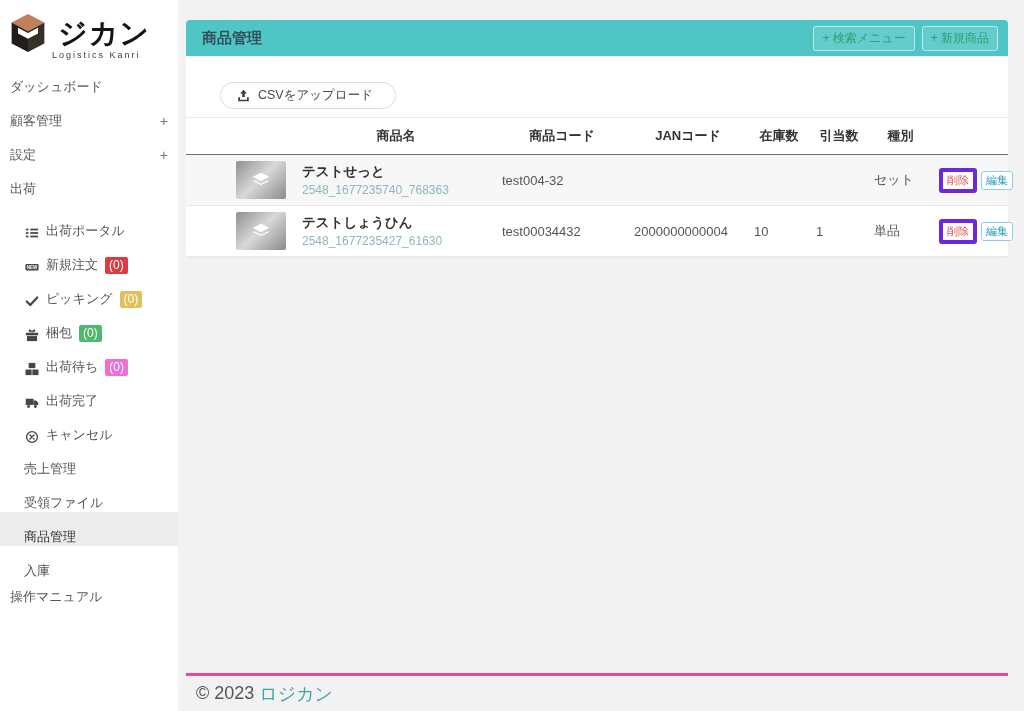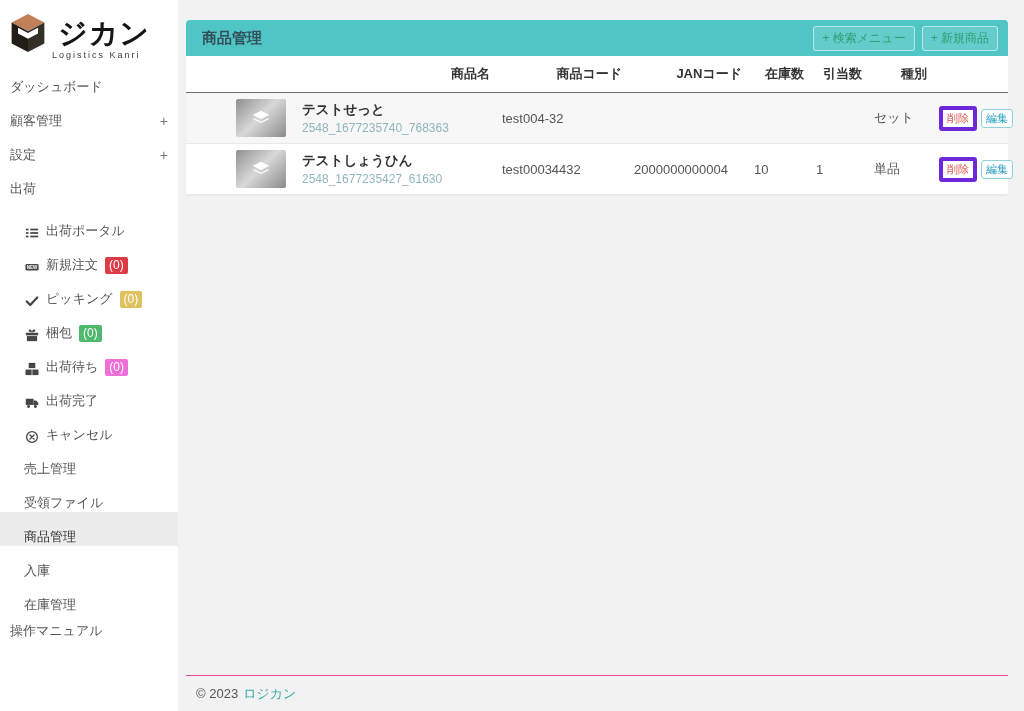--- a/index.html
+++ b/index.html
@@ -38,38 +38,38 @@
   .csv-row{padding:26px 16px 8px 34px;border-bottom:1px solid #ececec;}
   .csv-btn{display:inline-flex;align-items:center;gap:8px;background:#fff;border:1px solid #cfe2e2;
            border-radius:15px;padding:4px 22px 4px 16px;font-size:12.5px;color:#4a4a4a;cursor:pointer;font-family:inherit;}
   .csv-btn svg{width:13px;height:13px;fill:#3f3f3f;}
 
   table.products{width:100%;border-collapse:collapse;table-layout:fixed;}
   table.products col.c-img{width:110px;} table.products col.c-name{width:200px;}
   table.products col.c-code{width:132px;} table.products col.c-jan{width:120px;}
   table.products col.c-stock{width:62px;} table.products col.c-alloc{width:58px;}
   table.products col.c-type{width:65px;} table.products col.c-act{width:75px;}
-  table.products th{font-size:13px;color:#333;text-align:right;font-weight:bold;
+  table.products th{font-size:13px;color:#333;text-align:center;font-weight:bold;
                     padding:9px 6px;border-bottom:1px solid #6e6e6e;}
   table.products td{font-size:13px;color:#555;padding:6px 6px;vertical-align:middle;border-bottom:1px solid #e9e9e9;}
   table.products tbody tr:nth-child(odd){background:#f7f7f7;}
   .thumb{width:50px;height:38px;margin-left:44px;border-radius:2px;
          background:linear-gradient(135deg,#8f8f8f 0%,#d8d8d8 48%,#8a8a8a 100%);
          display:flex;align-items:center;justify-content:center;}
   .thumb svg{width:22px;height:22px;}
   .p-name{font-weight:bold;color:#333;font-size:13.5px;}
   .p-id{font-size:12px;color:#8fb6bd;margin-top:2px;cursor:pointer;}
   .act-cell{text-align:right;padding-right:10px !important;white-space:nowrap;}
   .btn-del,.btn-edit{font-size:11px;padding:1px 4px;border-radius:3px;background:#fff;cursor:pointer;font-family:inherit;}
   .btn-del{border:4px solid #6d28d9;color:#d9534f;margin-right:4px;}
   .btn-edit{border:1px solid #8fcfe0;color:#2a9fbf;}
 
   .spacer{flex:1;}
-  .footer{height:35px;border-top:1px solid #ec4899;display:flex;align-items:center;
-          padding:0 10px;font-size:13px;color:#555;flex-shrink:0;}
+  .footer{height:35px;border-top:3px solid #ec4899;display:flex;align-items:center;
+          padding:0 10px;font-size:18px;color:#555;flex-shrink:0;}
   .footer a{color:#3aa9a9;text-decoration:none;margin-left:5px;cursor:pointer;}
 </style>
 </head>
 <body>
 
 <div class="app">
 
   <aside class="sidebar">
     <div class="logo">
       <div class="logo-row">
@@ -179,40 +179,48 @@
         </div>
         <div class="nav-item lvl1">
           <span>受領ファイル</span>
         </div>
         <div class="nav-item lvl1 active">
           <span>商品管理</span>
         </div>
         <div class="nav-item lvl1">
           <span>入庫</span>
         </div>
-        <div class="nav-item lvl1">
-          <span>在庫管理</span>
-        </div>
         <div class="nav-item">
           <span>操作マニュアル</span>
         </div>
       </nav>
   </aside>
 
   <div class="main">
 
     <div class="header-bar">
       <span class="header-title">商品管理</span>
       <div class="header-actions">
         <button class="hbtn">+ 検索メニュー</button>
         <button class="hbtn">+ 新規商品</button>
       </div>
     </div>
 
     <div class="card">
+      <div class="csv-row">
+        <button class="csv-btn">
+          <span style="display:inline-flex;">
+            <svg viewBox="0 0 16 16">
+                <path d="M8 1l4.2 4.6H9.6v4.2H6.4V5.6H3.8z"></path>
+                <path d="M1.5 10.2h2.2v2.9h8.6v-2.9h2.2V15h-13z"></path>
+              </svg>
+          </span>
+          <span>CSVをアップロード</span>
+        </button>
+      </div>
 
       <table class="products">
         <colgroup>
           <col class="c-img">
             <col class="c-name">
             <col class="c-code">
             <col class="c-jan">
           <col class="c-stock">
             <col class="c-alloc">
             <col class="c-type">

